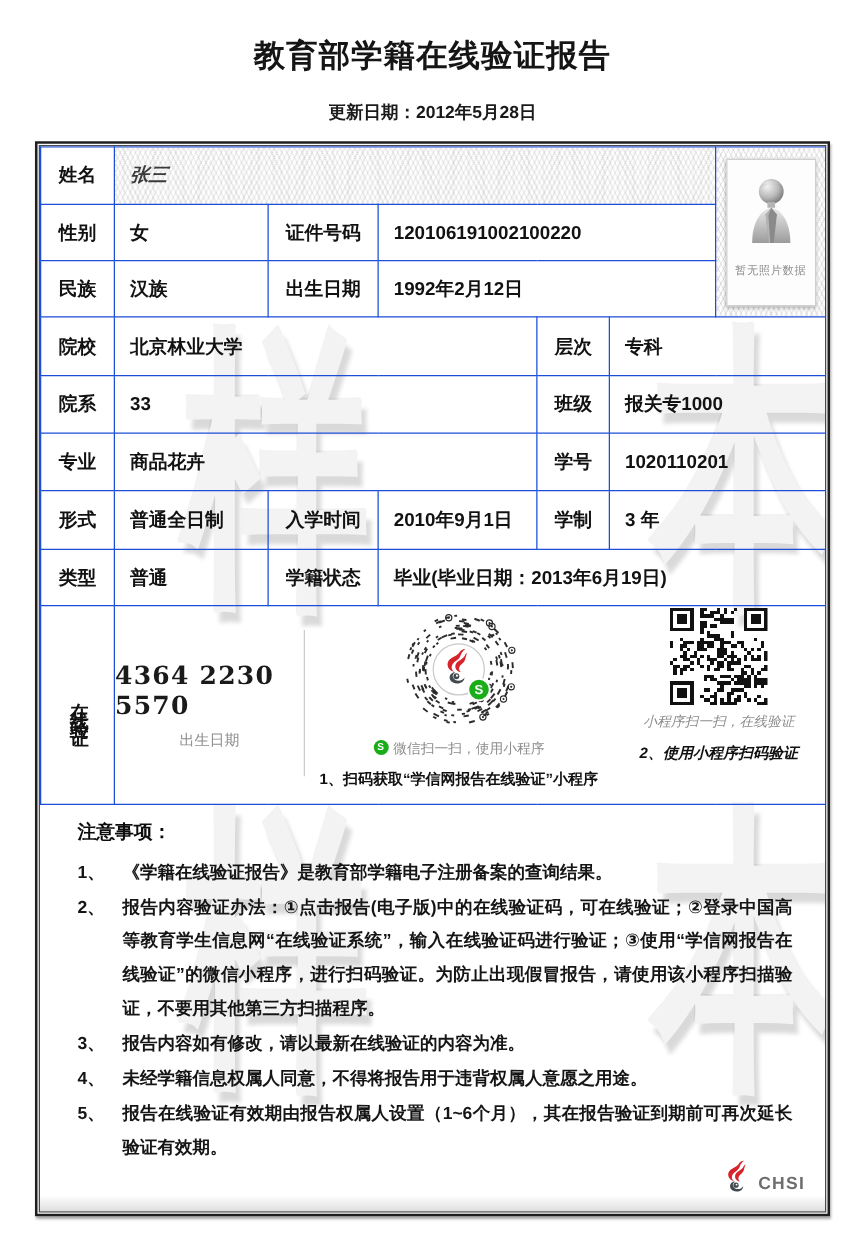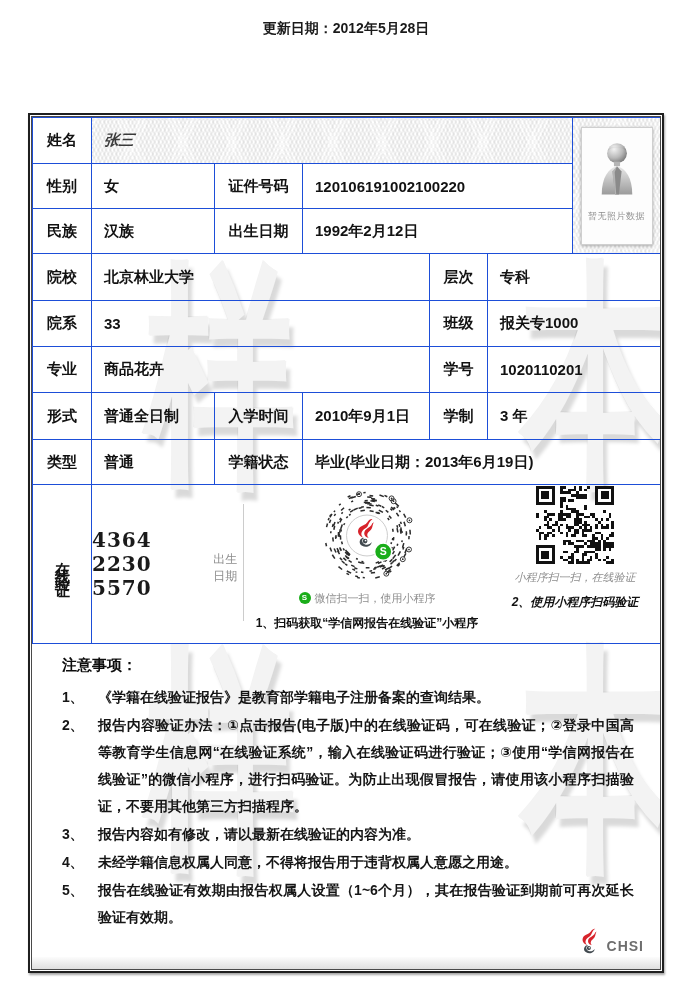--- a/index.html
+++ b/index.html
@@ -34,21 +34,21 @@
   .name-val { display:inline-block; font-family:"DejaVu Serif","Liberation Serif",serif; font-style:italic; transform:skewX(-6deg); color:#3a3a3a; font-size:15px; }
 
   .photo-cell { vertical-align:middle; }
   .photo-box { width:72px; height:118px; margin:0 auto; background:#fdfdfd; border:1px solid #cfcfcf; box-shadow:0 1px 3px rgba(0,0,0,0.3); display:flex; flex-direction:column; align-items:center; padding-top:13px; }
   .photo-caption { margin-top:14px; font-size:9px; font-weight:400; color:#8e8e8e; letter-spacing:0.5px; white-space:nowrap; }
 
   
   td.v-label { font-size:15px; }
   .v-vert { writing-mode:vertical-rl; text-orientation:upright; letter-spacing:7px; margin:0 auto; display:block; width:max-content; }
   .v-wrap { display:flex; height:157px; align-items:stretch; }
-  .v-code-block { width:151px; display:flex; flex-direction:row; align-items:center; justify-content:center; }
+  .v-code-block { width:151px; display:flex; flex-direction:column; align-items:center; justify-content:center; }
   .v-code { font-family:"DejaVu Serif","Liberation Serif",serif; font-weight:700; font-size:20px; letter-spacing:1px; color:#1a1a1a; cursor:pointer; }
   .v-code-caption { margin-top:8px; font-size:12px; color:#8d8d8d; font-weight:400; }
   .v-divider { width:1px; background:#ccc; margin:18px 0 22px 0; }
   .v-mid { flex:1; display:flex; flex-direction:column; align-items:center; justify-content:flex-end; padding-bottom:11px; }
   .v-right { width:170px; display:flex; flex-direction:column; align-items:center; padding-bottom:11px;font-style:italic; }
   .scan-caption { display:flex; align-items:center; gap:4px; font-size:11px; color:#8d8d8d; font-weight:400; margin-top:6px; white-space:nowrap; }
   .mini-badge-inline { display:inline-flex; width:12px; height:12px; border-radius:50%; background:#1aad19; color:#fff; font-size:8px; font-weight:700; align-items:center; justify-content:center; line-height:1; }
   .step-text { margin-top:9px; font-size:12px; font-weight:700; color:#111; white-space:nowrap; }
 
   
@@ -92,20 +92,21 @@
       <rect x="26" y="27" width="8" height="6" fill="#b5b5b5"></rect>
       <path fill="url(#bodyGrad)" d="M10 70 C10 48 19 35 30 33 C41 35 50 48 50 70 Z"></path>
       <path fill="#8a8a8a" d="M30 33 L36 40 L32.5 70 L27.5 70 L24 40 Z"></path>
       <path fill="#cfcfcf" d="M30 33 L24 40 L27.5 70 L29 70 L27 41 Z" opacity="0.6"></path>
     </symbol>
   </defs>
 </svg>
 
 <div class="page">
 
+  <div class="title">教育部学籍在线验证报告</div>
   <div class="update-line">
     <span>更新日期：</span><span>2012年5月28日</span>
   </div>
 
   <div class="doc-outer">
     <div class="doc-inner">
 
       <div class="wm wm1">样 本</div>
       <div class="wm wm2">样 本</div>
 

